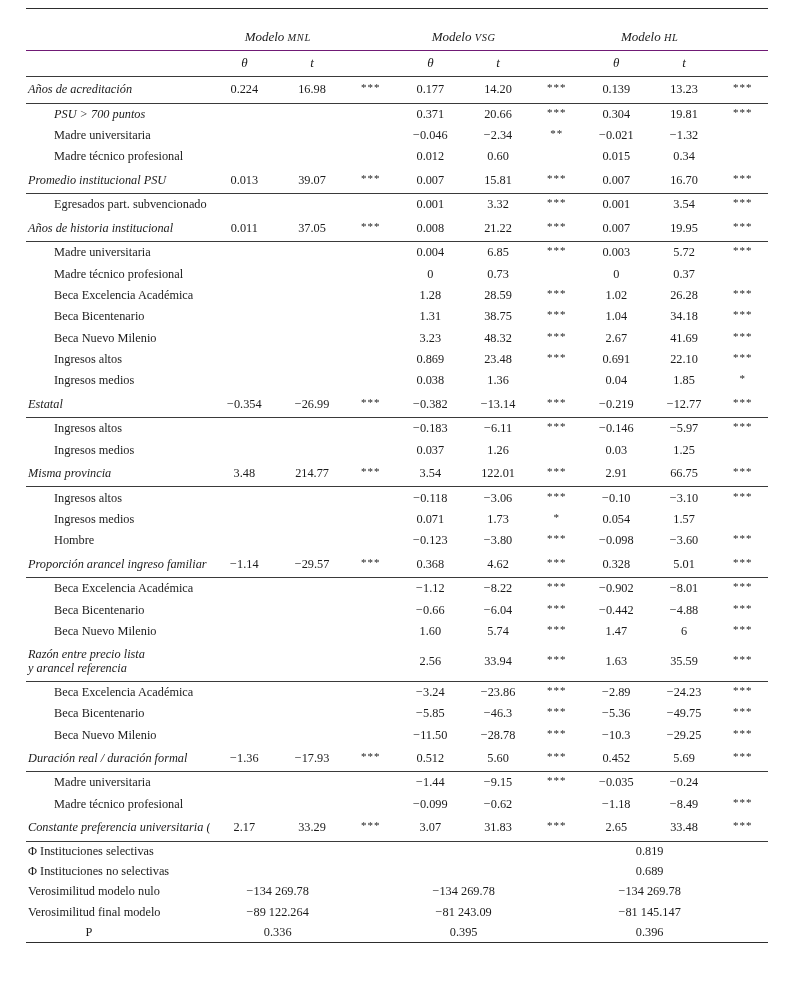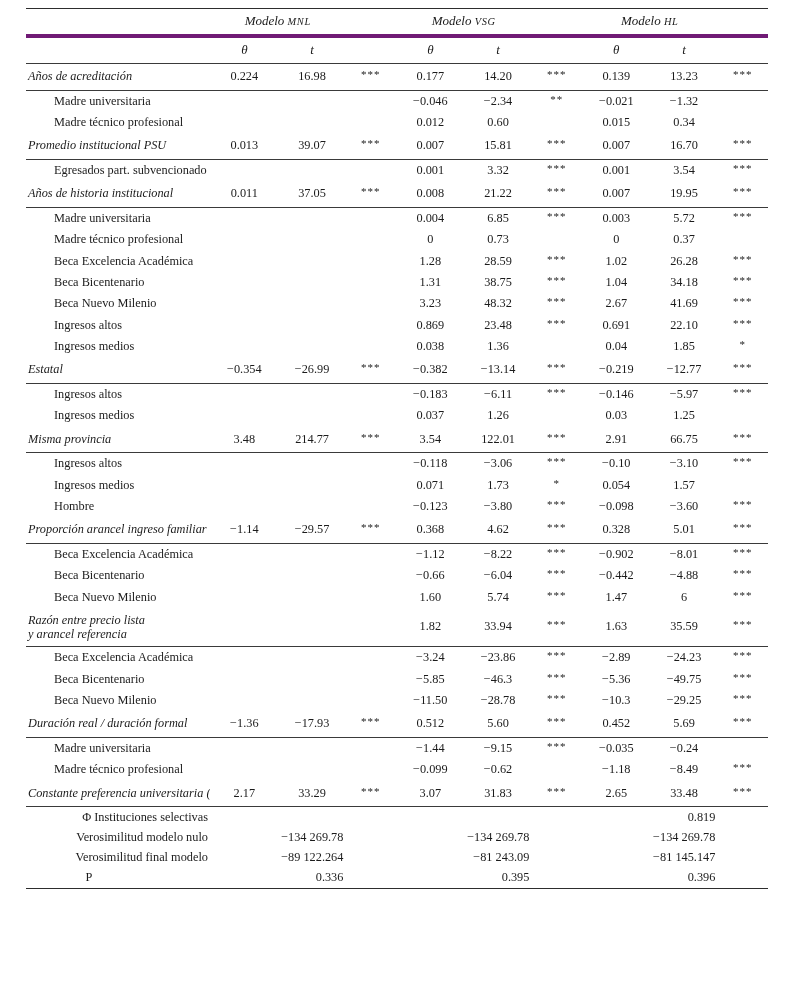--- a/index.html
+++ b/index.html
@@ -12,31 +12,31 @@
   table{
     width:100%;border-collapse:collapse;table-layout:fixed;
     border-top:1.6px solid #2d2d2d;border-bottom:1.6px solid #2d2d2d;
     font-size:12.3px;
   }
   td{padding:3.2px 2px;line-height:15px;vertical-align:middle;overflow:hidden;white-space:nowrap;}
   .label{text-align:left;}
   .num{text-align:center;}
   .sig{text-align:center;font-size:11px;letter-spacing:1px;}
   .sig span{position:relative;top:-2px;}
-  thead .model-row td{border-bottom:4px solid #701a75;padding-top:4px;padding-bottom:5px;}
+  thead .model-row td{border-bottom:1px solid #701a75;padding-top:20px;padding-bottom:5px;}
   thead .cols-row td{border-bottom:1px solid #3a3a3a;padding-top:4px;padding-bottom:6px;}
   .model{font-style:italic;font-size:13px;text-align:center;}
   .model .sc{font-style:italic;font-size:0.8em;letter-spacing:0.6px;}
   .colhead{font-style:italic;font-size:13px;}
   tr.rule td{border-bottom:1px solid #3a3a3a;}
   tr.main td.label{font-style:italic;}
   tr.main td{padding-top:5px;padding-bottom:5.5px;}
   tr.sub td.label{padding-left:28px;}
   tr.sub-italic td.label{padding-left:28px;font-style:italic;}
-  tr.summary-row td{padding-top:2.6px;padding-bottom:2.6px;text-align:right;}
+  tr.summary-row td{padding-top:2.6px;padding-bottom:2.6px;}
   td.sum-label.center{text-align:center;padding-right:60px;}
   .two-line div{line-height:14px;font-family:Liberation Serif, serif;}
 </style>
 </head>
 <body>
 
 <div class="page">
   <table>
     <colgroup>
       <col style="width:182px">
@@ -79,20 +79,32 @@
           <td class="num">0.224</td>
           <td class="num">16.98</td>
           <td class="sig"><span>***</span></td>
           <td class="num">0.177</td>
           <td class="num">14.20</td>
           <td class="sig"><span>***</span></td>
           <td class="num">0.139</td>
           <td class="num">13.23</td>
           <td class="sig"><span>***</span></td>
         </tr>
+        <tr class="sub-italic">
+          <td class="label">PSU &gt; 700 puntos</td>
+          <td class="num"></td>
+          <td class="num"></td>
+          <td class="sig"><span></span></td>
+          <td class="num">0.371</td>
+          <td class="num">20.66</td>
+          <td class="sig"><span>***</span></td>
+          <td class="num">0.304</td>
+          <td class="num">19.81</td>
+          <td class="sig"><span>***</span></td>
+        </tr>
         <tr class="sub">
           <td class="label">Madre universitaria</td>
           <td class="num"></td>
           <td class="num"></td>
           <td class="sig"><span></span></td>
           <td class="num">−0.046</td>
           <td class="num">−2.34</td>
           <td class="sig"><span>**</span></td>
           <td class="num">−0.021</td>
           <td class="num">−1.32</td>
@@ -363,21 +375,21 @@
           <td class="sig"><span>***</span></td>
         </tr>
         <tr class="main rule">
           <td class="label two-line">
             <div>Razón entre precio lista</div>
             <div>y arancel referencia</div>
           </td>
           <td class="num"></td>
           <td class="num"></td>
           <td class="sig"><span></span></td>
-          <td class="num">1.82</td>
+          <td class="num">2.56</td>
           <td class="num">33.94</td>
           <td class="sig"><span>***</span></td>
           <td class="num">1.63</td>
           <td class="num">35.59</td>
           <td class="sig"><span>***</span></td>
         </tr>
         <tr class="sub">
           <td class="label">Beca Excelencia Académica</td>
           <td class="num"></td>
           <td class="num"></td>
@@ -461,20 +473,29 @@
           <td class="num">33.48</td>
           <td class="sig"><span>***</span></td>
         </tr>
         <tr class="summary-row">
           <td class="label sum-label">Φ Instituciones selectivas</td>
           <td class="num sum-val" colspan="2"></td>
           <td class="sig"></td>
           <td class="num sum-val" colspan="2"></td>
           <td class="sig"></td>
           <td class="num sum-val" colspan="2">0.819</td>
+          <td class="sig"></td>
+        </tr>
+        <tr class="summary-row">
+          <td class="label sum-label">Φ Instituciones no selectivas</td>
+          <td class="num sum-val" colspan="2"></td>
+          <td class="sig"></td>
+          <td class="num sum-val" colspan="2"></td>
+          <td class="sig"></td>
+          <td class="num sum-val" colspan="2">0.689</td>
           <td class="sig"></td>
         </tr>
         <tr class="summary-row">
           <td class="label sum-label">Verosimilitud modelo nulo</td>
           <td class="num sum-val" colspan="2">−134 269.78</td>
           <td class="sig"></td>
           <td class="num sum-val" colspan="2">−134 269.78</td>
           <td class="sig"></td>
           <td class="num sum-val" colspan="2">−134 269.78</td>
           <td class="sig"></td>

